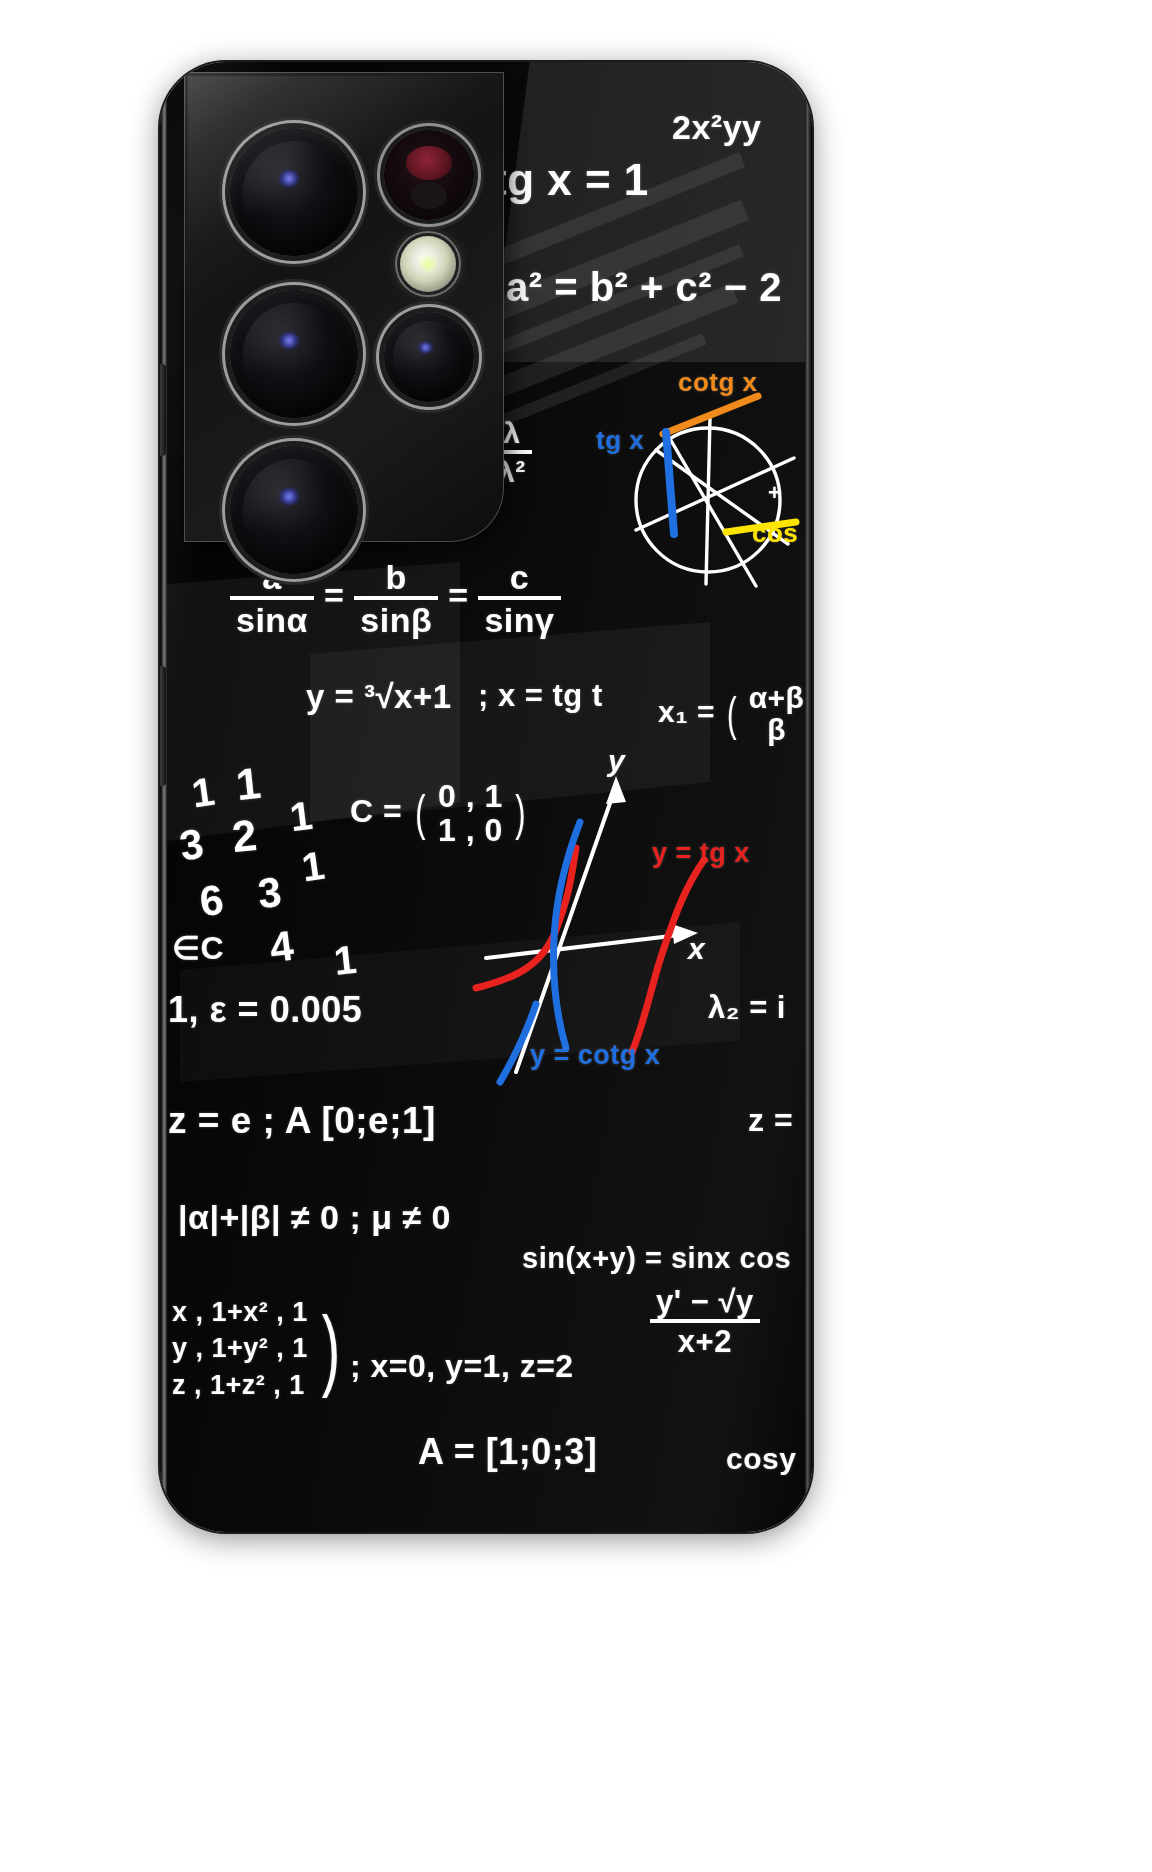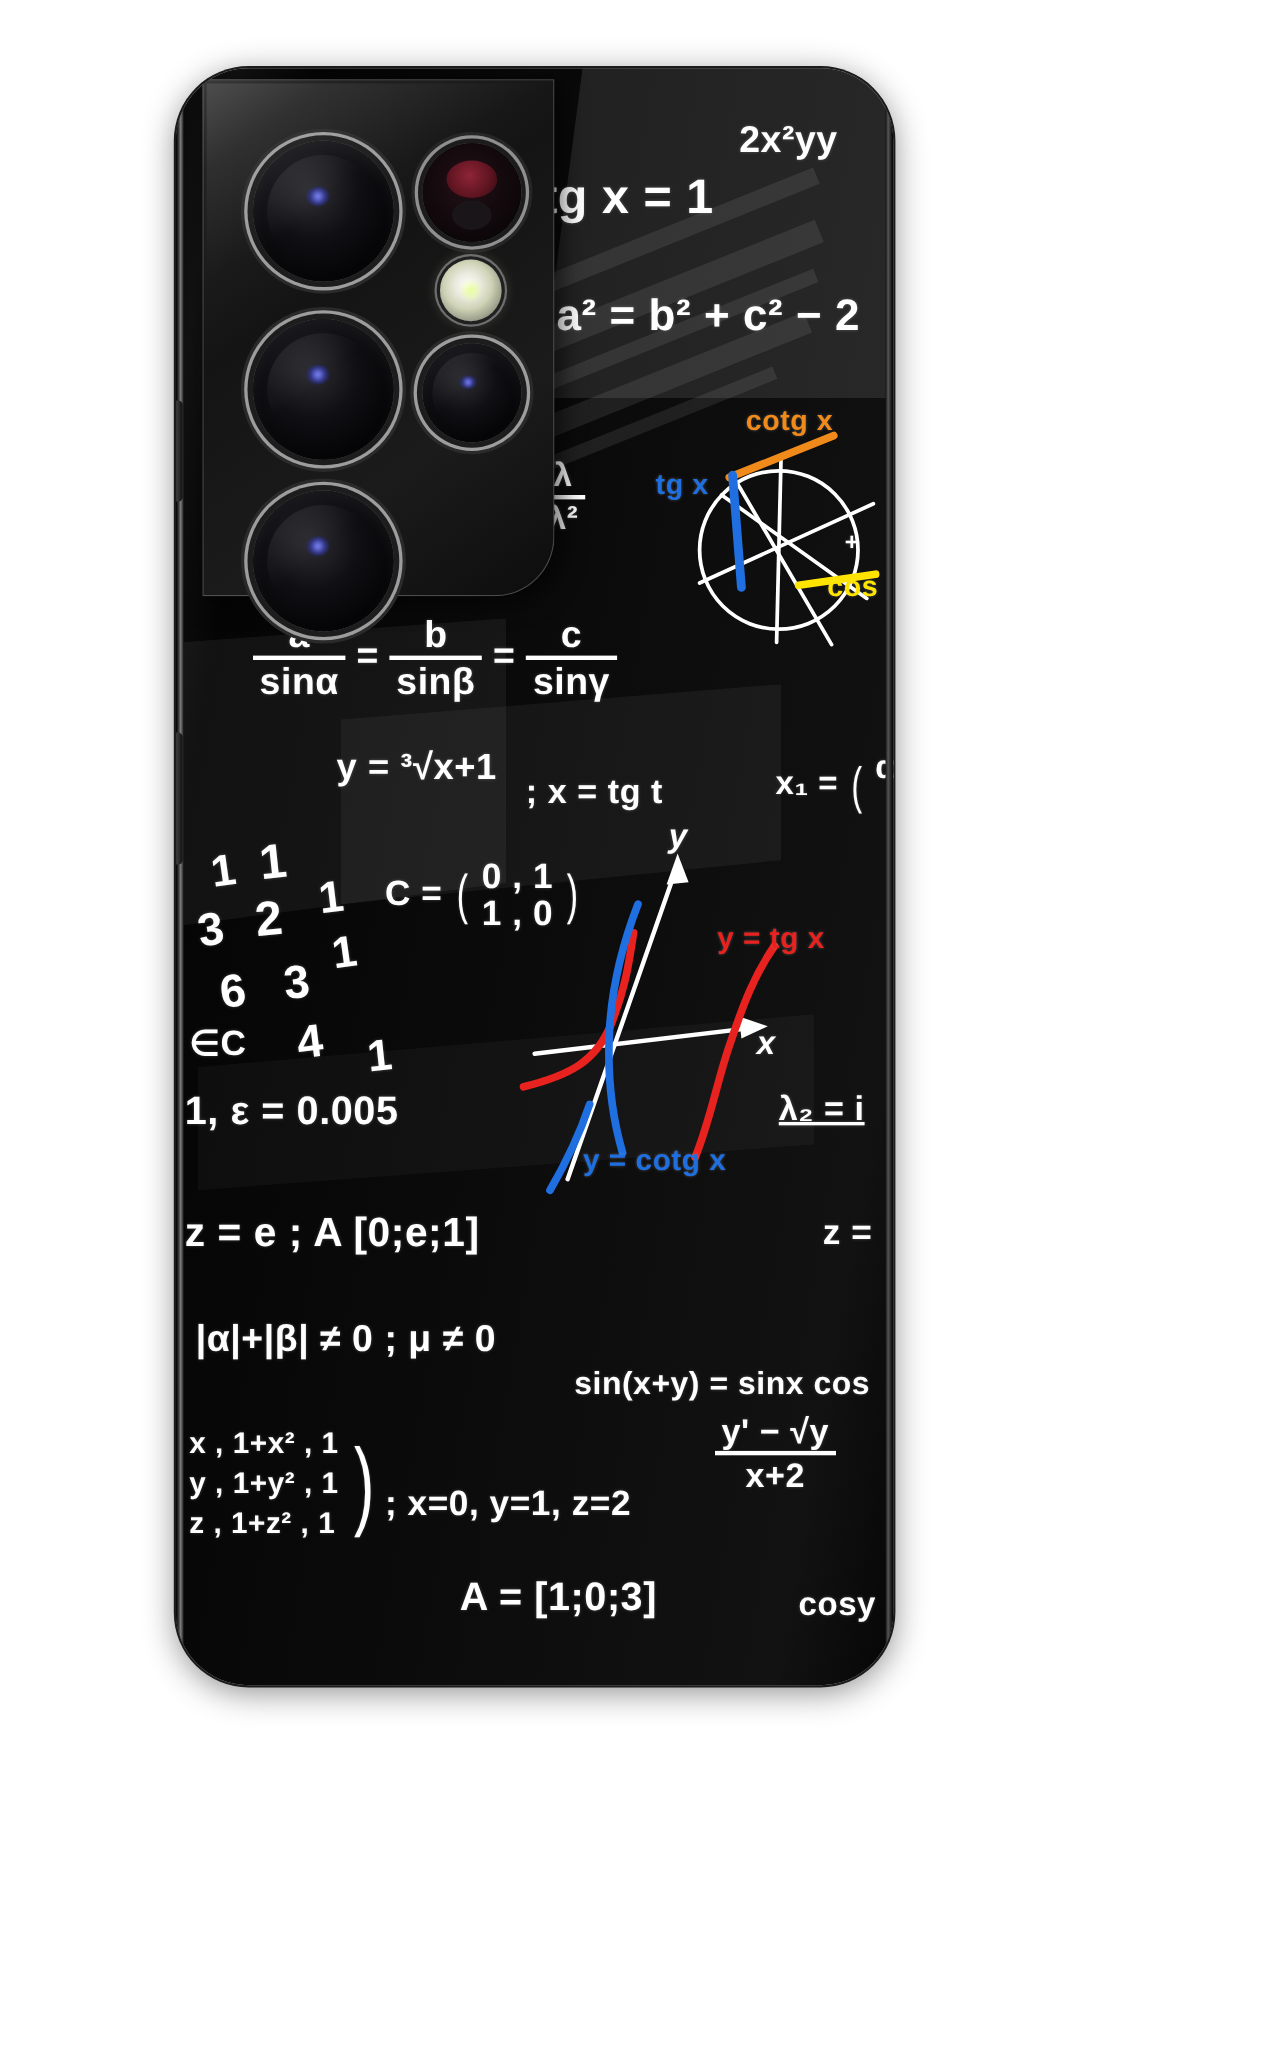--- a/index.html
+++ b/index.html
@@ -137,23 +137,23 @@
         <span class="den">sinβ</span>
       </span>
       <span>=</span>
       <span class="frac">
         <span class="num">c</span>
         <span class="den">sinγ</span>
       </span>
     </div>
 
     <div class="f" style="left:146px;top:618px;font-size:33px;">y = ³√x+1</div>
-    <div class="f" style="left:318px;top:618px;font-size:31px;margin-top:24px;">; x = tg t</div>
-
-    <div class="f" style="left:498px;top:620px;font-size:30px;margin-left:47px;">
+    <div class="f" style="left:318px;top:618px;font-size:31px;">; x = tg t</div>
+
+    <div class="f" style="left:498px;top:620px;font-size:30px;">
       <span>x₁ =</span>
       <span class="paren">(</span>
       <span class="matrix">
         <span style="display:block">α+β</span>
         <span style="display:block">β</span>
       </span>
     </div>
 
     <div style="position:absolute;left:14px;top:700px;">
       <span class="f" style="left:18px;top:10px;font-size:40px;transform:rotate(-8deg);">1</span>
@@ -194,21 +194,21 @@
         <path d="M70,330 C84,306 96,282 106,252"></path>
       </g>
     </svg>
     <div class="f" style="left:448px;top:684px;font-size:30px;font-style:italic;">y</div>
     <div class="f" style="left:528px;top:872px;font-size:30px;font-style:italic;">x</div>
     <div class="f" style="left:492px;top:778px;font-size:27px;color:#e8221f;">y = tg x</div>
     <div class="f" style="left:370px;top:980px;font-size:27px;color:#1f6fe0;">y = cotg x</div>
 
     <div class="f" style="left:12px;top:870px;font-size:32px;">∈C</div>
     <div class="f" style="left:8px;top:930px;font-size:36px;">1, ε = 0.005</div>
-    <div class="f" style="left:548px;top:930px;font-size:31px;text-decoration:underline;">λ₂ = i</div>
+    <div class="f" style="left:548px;top:930px;font-size:31px;">λ₂ = i</div>
 
     <div class="f" style="left:8px;top:1040px;font-size:37px;">z = e ; A [0;e;1]</div>
     <div class="f" style="left:588px;top:1042px;font-size:32px;">z =</div>
 
 
     <div class="f" style="left:18px;top:1138px;font-size:34px;">|α|+|β| ≠ 0 ; μ ≠ 0</div>
 
     <div class="f" style="left:362px;top:1182px;font-size:29px;">sin(x+y) = sinx cos</div>
 
     <div class="f" style="left:12px;top:1232px;font-size:27px;">

